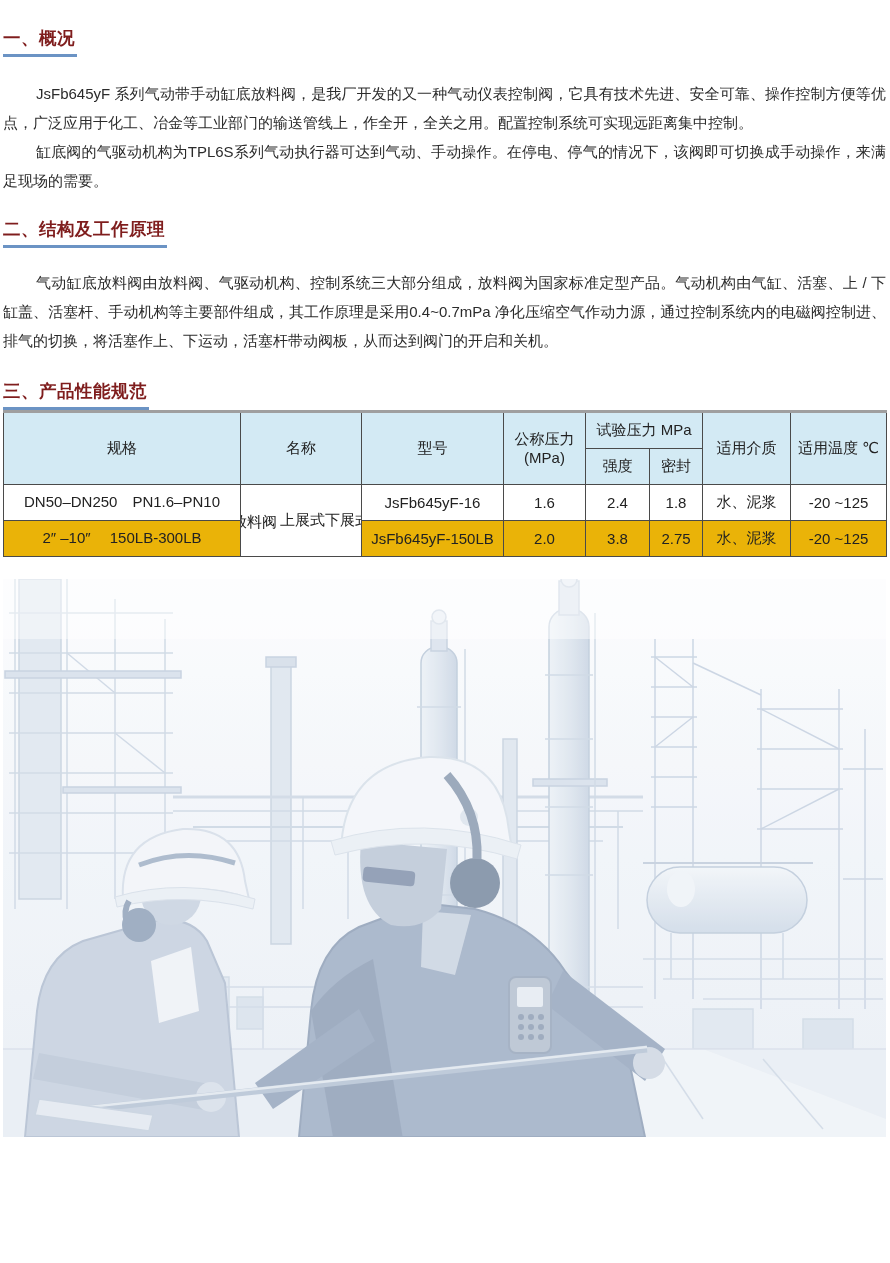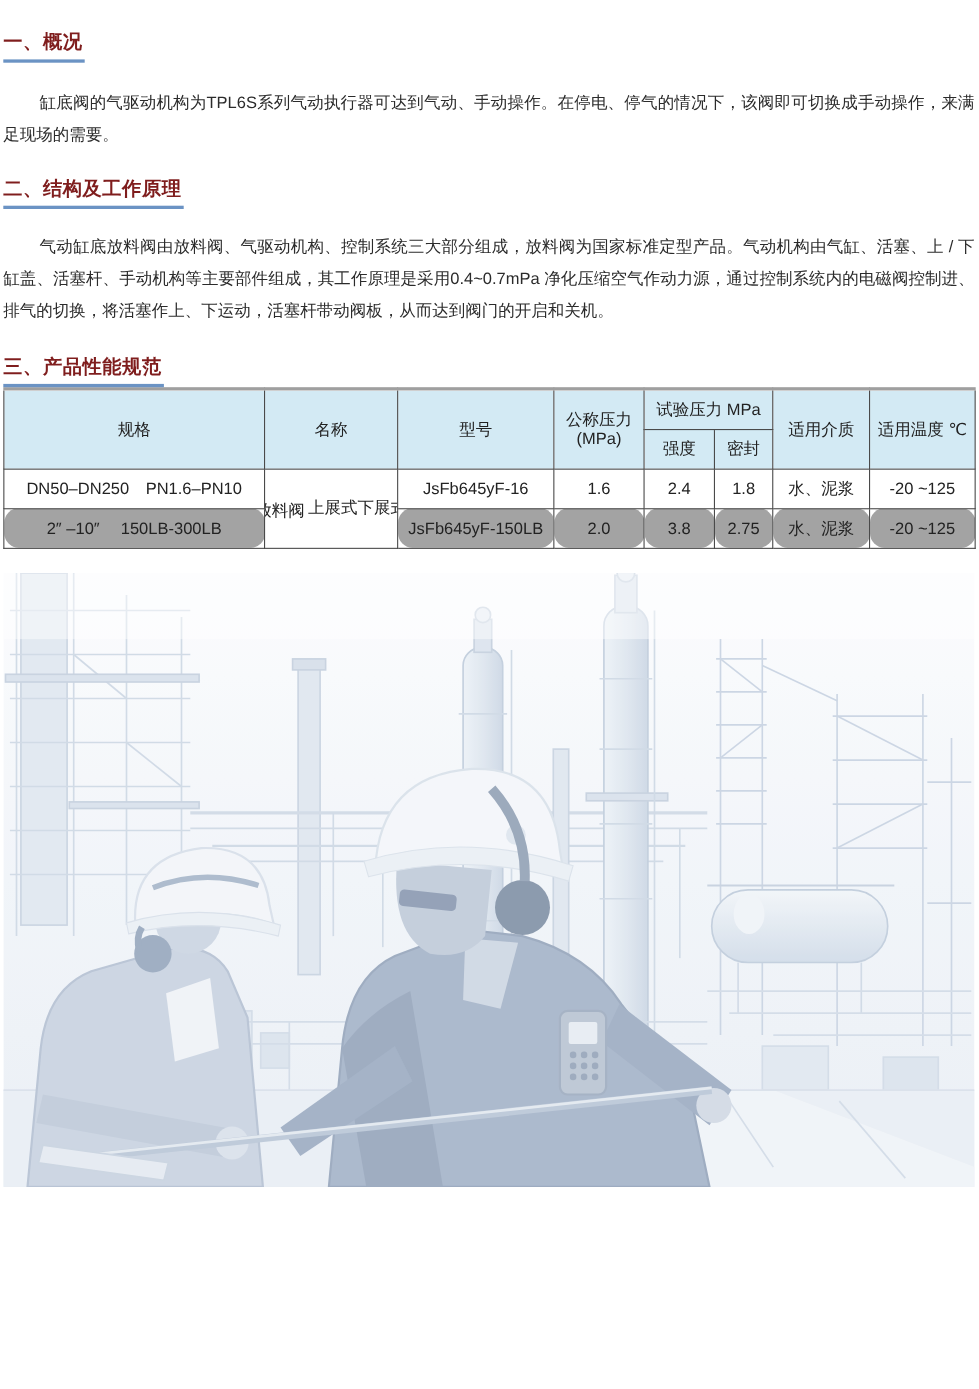--- a/index.html
+++ b/index.html
@@ -30,40 +30,41 @@
     border-top:3px solid #9f9f9f;}
   table.spec th,table.spec td{
     border:1px solid #4a4a4a;text-align:center;vertical-align:middle;
     font-size:15px;font-weight:400;color:#222;padding:0 2px;box-sizing:border-box;
     overflow:hidden;white-space:nowrap;
   }
   table.spec thead th{background:#d3eaf4;}
   table.spec thead tr.h1 th{height:37px;}
   table.spec thead tr.h2 th{height:36px;}
   table.spec tbody tr{height:36px;}
-  table.spec tbody tr.alt td{background:#a3a3a3;border-radius:13px;}
+  table.spec tbody tr.alt td{background:#eab308;}
   td.name-merged{background:#ffffff !important;}
   .name-flex{display:flex;align-items:center;justify-content:center;gap:3px;}
   .name-main{transform:translateY(2px);}
   .name-sub{display:flex;flex-direction:row;}
   .name-sub span{line-height:34px;}
 
   
   .photo-wrap{margin:22px auto 0 auto;width:883px;height:558px;overflow:hidden;}
   .photo-wrap svg{display:block;}
 </style>
 </head>
 <body>
 
 <div class="page">
 
   <h2 class="sec-title" id="sec1-title">
     <span class="u">一、概况</span>
   </h2>
   <div class="para-block">
+    <p>JsFb645yF 系列气动带手动缸底放料阀，是我厂开发的又一种气动仪表控制阀，它具有技术先进、安全可靠、操作控制方便等优点，广泛应用于化工、冶金等工业部门的输送管线上，作全开，全关之用。配置控制系统可实现远距离集中控制。</p>
     <p>缸底阀的气驱动机构为TPL6S系列气动执行器可达到气动、手动操作。在停电、停气的情况下，该阀即可切换成手动操作，来满足现场的需要。</p>
   </div>
 
   <h2 class="sec-title" id="sec2-title">
     <span class="u">二、结构及工作原理</span>
   </h2>
   <div class="para-block" id="structure-paras">
     <p>气动缸底放料阀由放料阀、气驱动机构、控制系统三大部分组成，放料阀为国家标准定型产品。气动机构由气缸、活塞、上 / 下缸盖、活塞杆、手动机构等主要部件组成，其工作原理是采用0.4~0.7mPa 净化压缩空气作动力源，通过控制系统内的电磁阀控制进、排气的切换，将活塞作上、下运动，活塞杆带动阀板，从而达到阀门的开启和关机。</p>
   </div>
 

